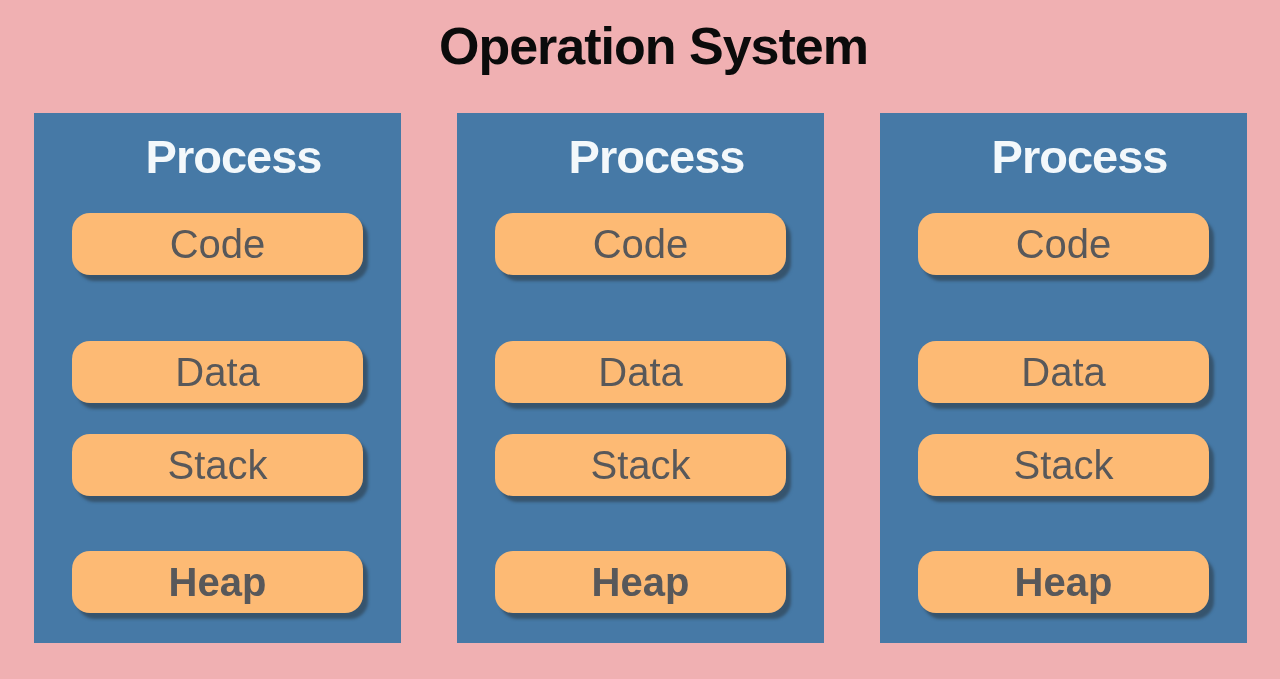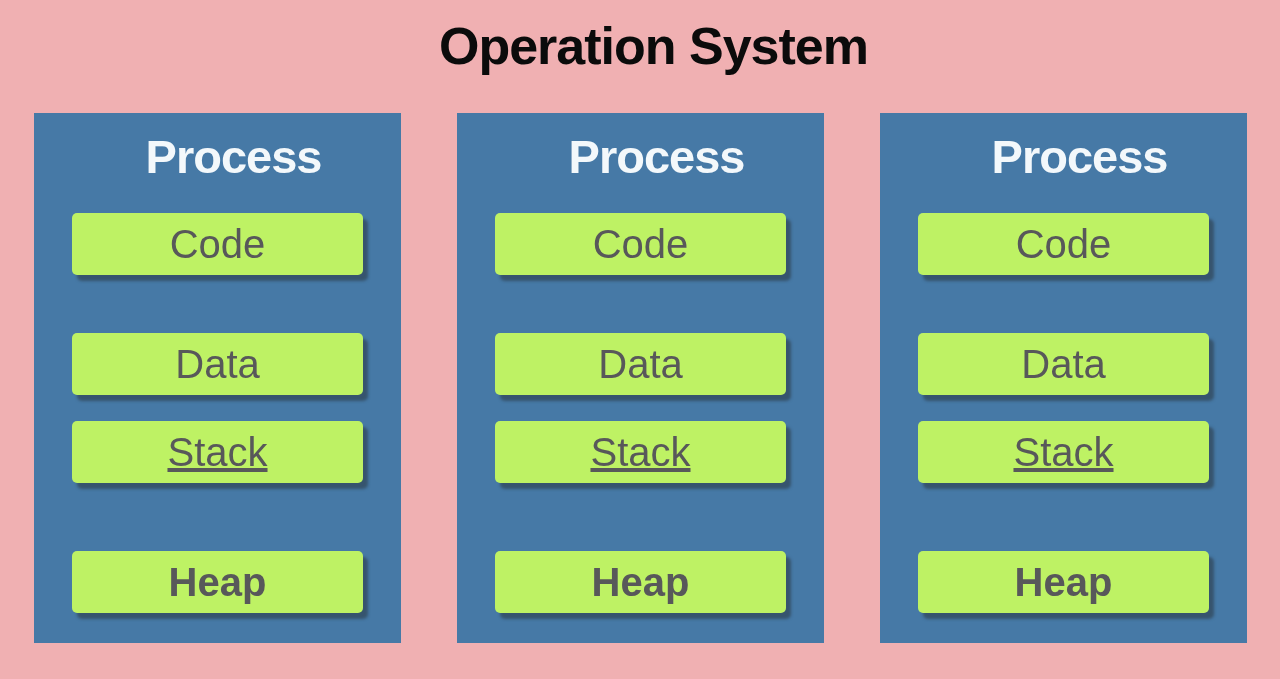--- a/index.html
+++ b/index.html
@@ -46,31 +46,31 @@
     font-size: 47px;
     font-weight: bold;
     letter-spacing: -1px;
     color: #f3f8fb;
   }
   .segment {
     position: absolute;
     left: 38px;
     width: 291px;
     height: 62px;
-    background: #bef264;
-    border-radius: 5px;
+    background: #fdba74;
+    border-radius: 18px;
     box-shadow: 5px 6px 3px rgba(42, 54, 63, 0.55);
     text-align: center;
     line-height: 62px;
     font-size: 40px;
     color: #58585a;
   }
   .segment.s0 { top: 100px; }
-  .segment.s1 { top: 220px; }
-  .segment.s2 { top: 308px; text-decoration: underline; }
+  .segment.s1 { top: 228px; }
+  .segment.s2 { top: 321px; }
   .segment.s3 { top: 438px; font-weight: bold; }
 </style>
 </head>
 <body>
 
 <div id="canvas">
 
   <div class="os-title">Operation System</div>
 
   <div class="process-box p0">

